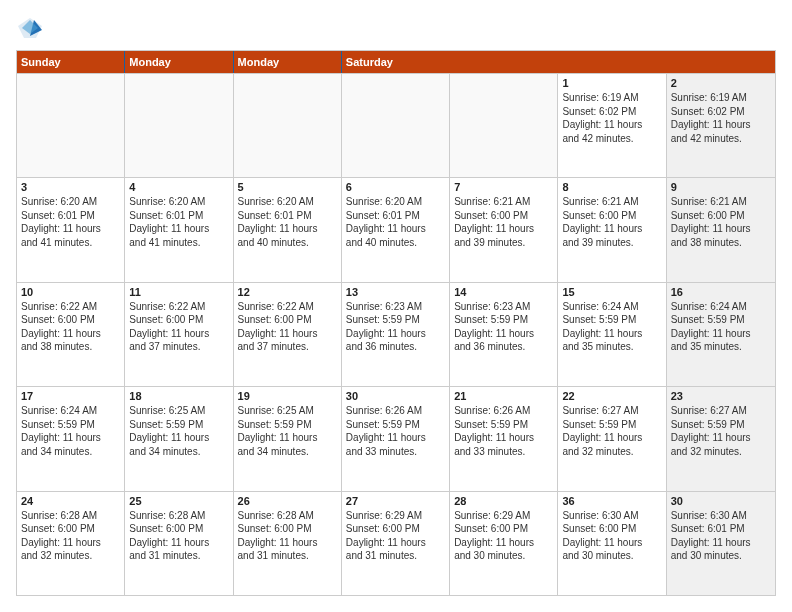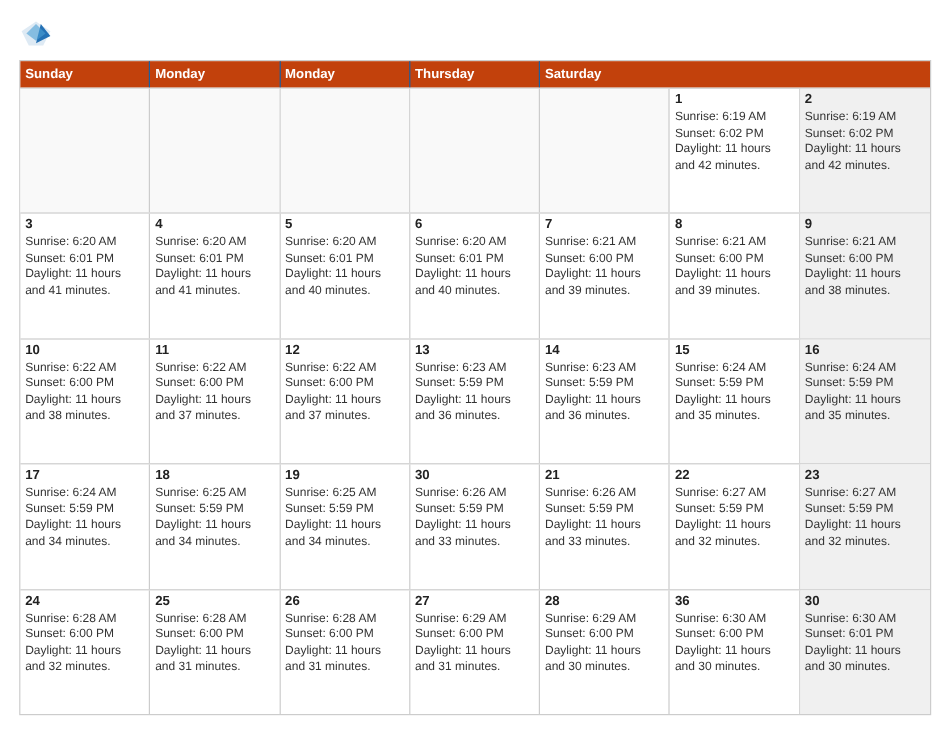--- a/index.html
+++ b/index.html
@@ -127,21 +127,20 @@
       <div class="month-title"></div>
       <div class="location"></div>
     </div>
   </div>
 
   <div class="calendar">
     <div class="cal-header" id="cal-header">
         <div class="cal-header-cell">Sunday</div>
         <div class="cal-header-cell">Monday</div>
         <div class="cal-header-cell">Monday</div>
-        <div class="cal-header-cell">Thursday</div>
         <div class="cal-header-cell">Saturday</div>
       </div>
     <div class="cal-body" id="cal-body">
         <div class="cal-row">
           <div class="cal-cell empty"></div>
           <div class="cal-cell empty"></div>
           <div class="cal-cell empty"></div>
           <div class="cal-cell empty"></div>
           <div class="cal-cell empty"></div>
           <div class="cal-cell">

